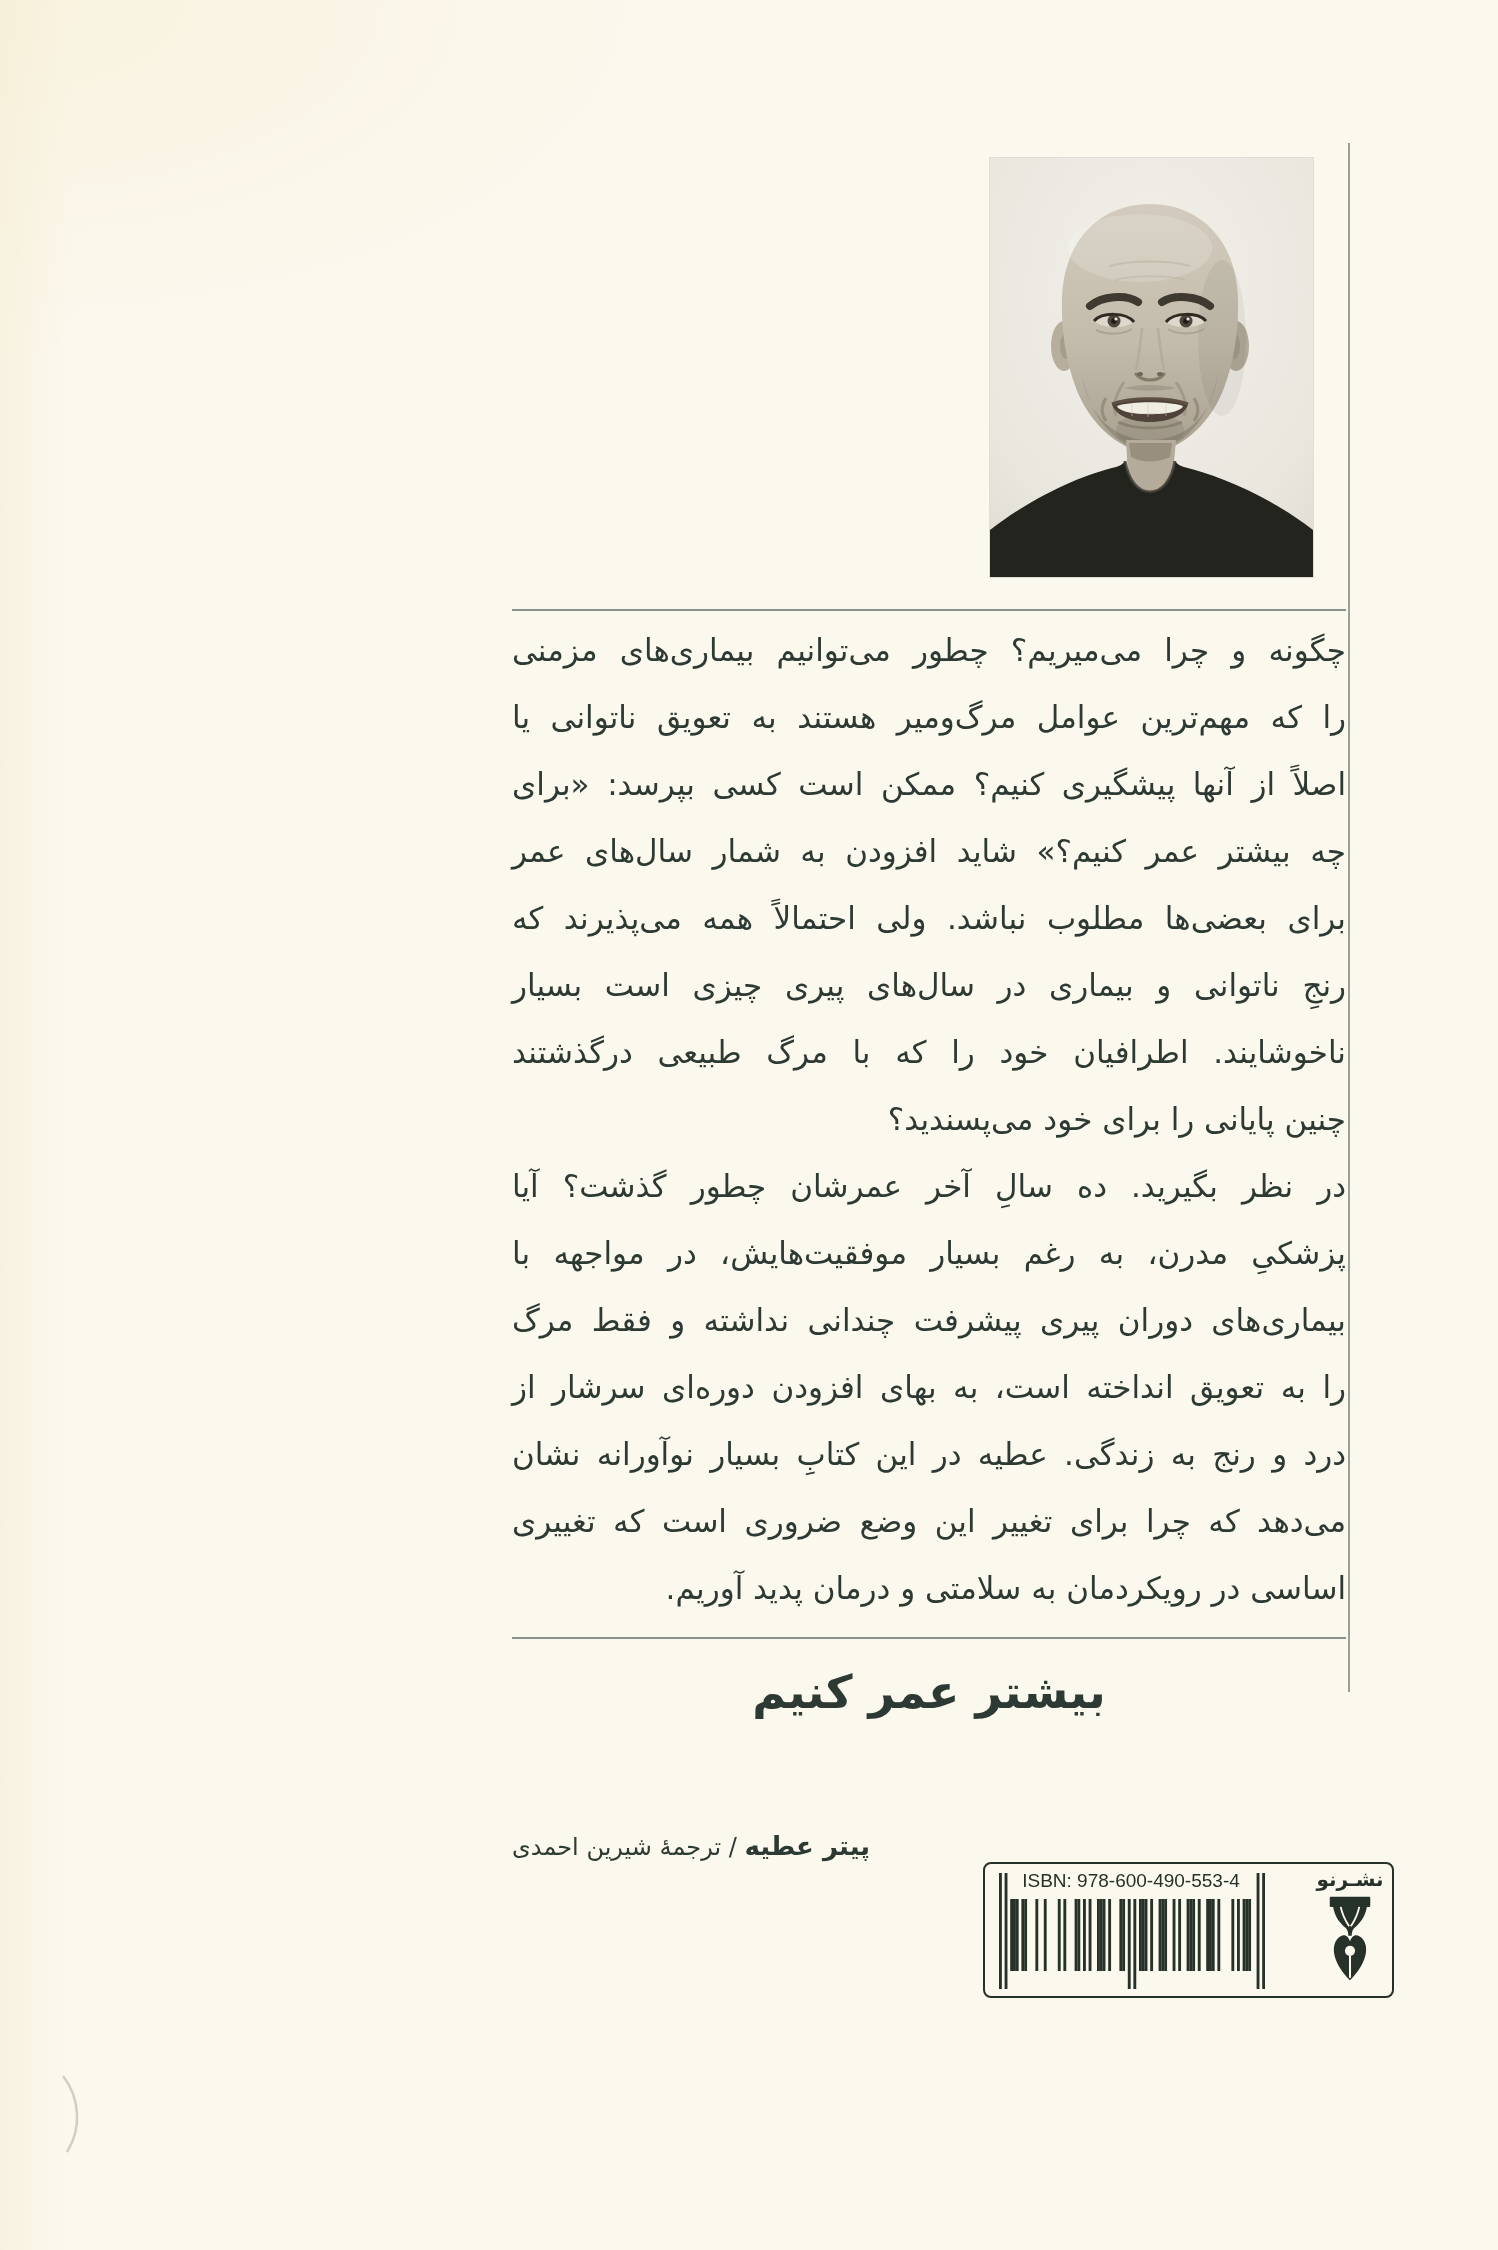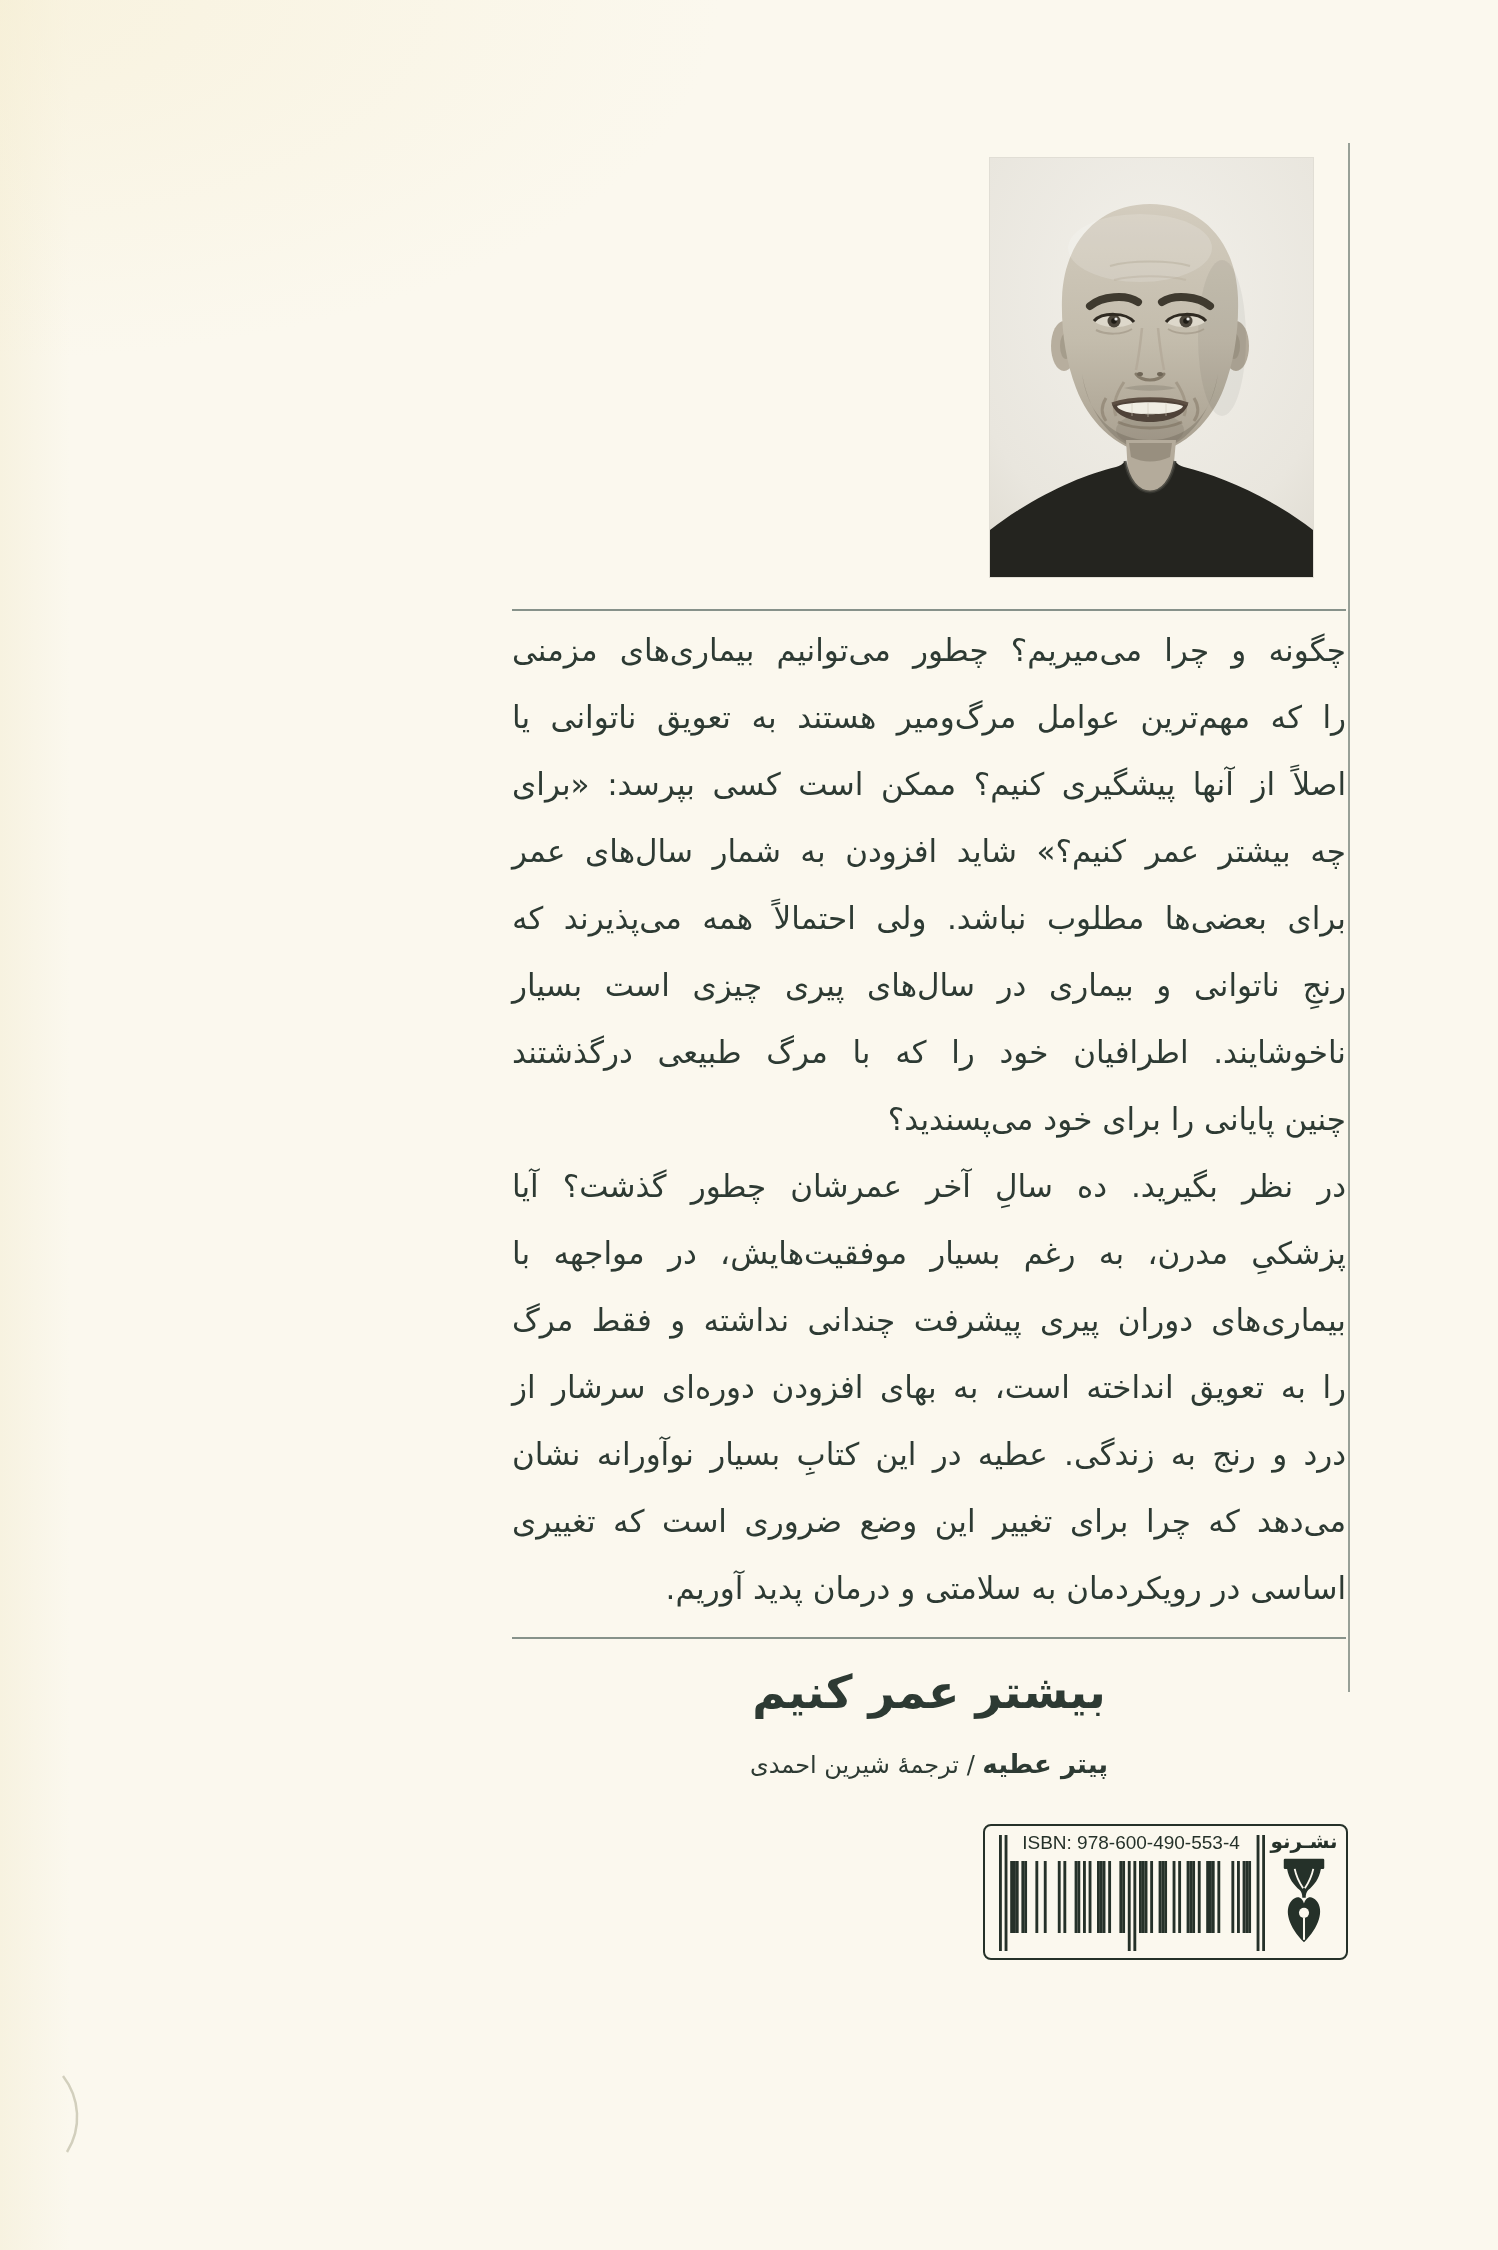--- a/index.html
+++ b/index.html
@@ -47,29 +47,29 @@
   .blurb .line.last{text-align-last:right;}
 
   
   .title{
     position:absolute;left:512px;top:1648px;width:834px;
     direction:rtl;text-align:center;
     font-size:46px;font-weight:bold;line-height:88px;
     color:var(--ink);
   }
   .byline{
-    position:absolute;left:512px;top:1742px;width:834px;
-    direction:rtl;text-align:center;
+    position:absolute;left:512px;top:1824px;width:834px;
+    direction:rtl;text-align:left;
     font-size:24px;line-height:44px;color:var(--ink);
   }
   .byline .author{font-weight:bold;font-size:26px;}
 
   
   .barcode-box{
-    position:absolute;left:983px;top:1824px;width:365px;height:136px;
+    position:absolute;left:983px;top:1862px;width:411px;height:136px;
     border:2.5px solid var(--barcode-ink);border-radius:8px;
     box-sizing:border-box;background:transparent;
   }
   .isbn{
     position:absolute;left:28px;top:6px;width:236px;
     direction:ltr;text-align:center;white-space:nowrap;
     font-family:"Liberation Sans",sans-serif;
     font-size:19px;line-height:22px;color:var(--barcode-ink);
   }
   .bars{position:absolute;left:14px;top:9px;width:266px;height:116px;fill:var(--barcode-ink);}

